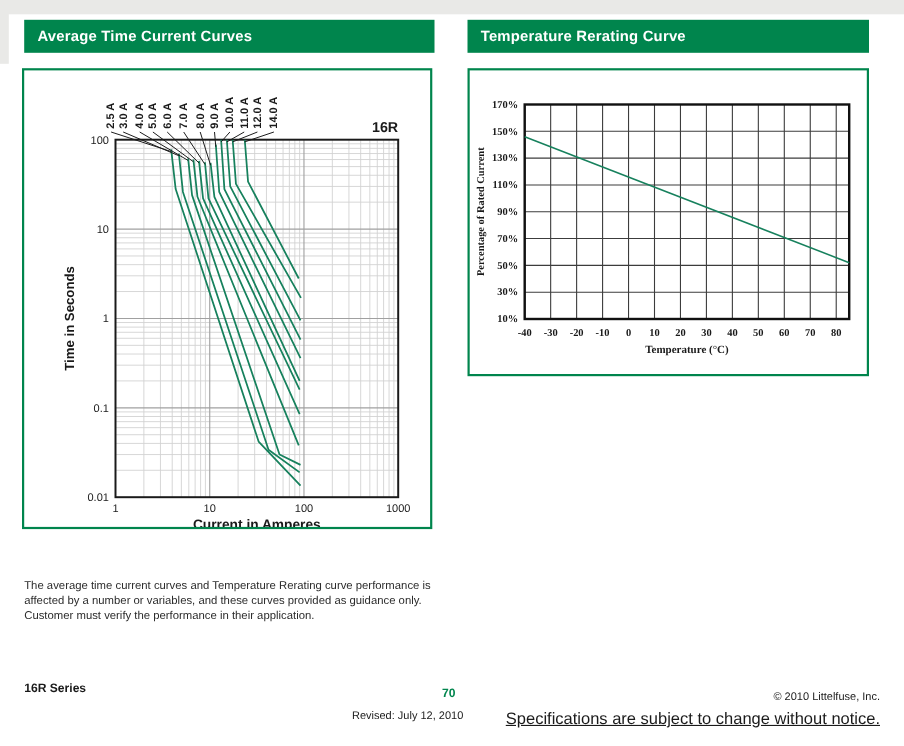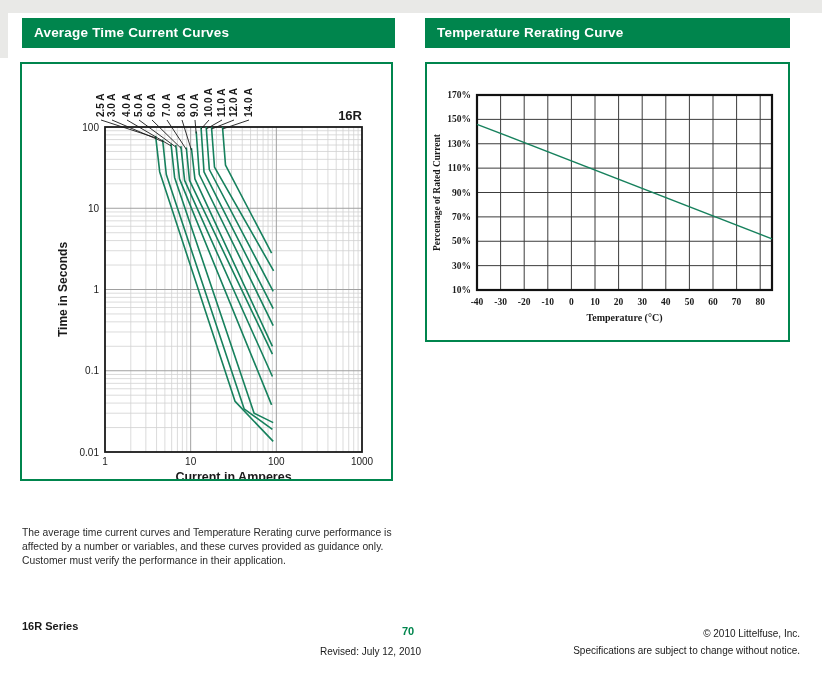--- a/index.html
+++ b/index.html
@@ -23,21 +23,21 @@
   #box-tcc { left:20px; top:62px; width:373px; height:419px; }
   #box-trc { left:425px; top:62px; width:365px; height:280px;font-family:Liberation Serif, serif; }
   #note {
     position:absolute; left:22px; top:498px; width:374px;
     font-size:10.3px; line-height:1.38; color:#2b2b2b;margin-top:28px;
   }
   .footer-series { position:absolute; left:22px; top:620px; font-size:11px; font-weight:bold; color:#1a1a1a; }
   .footer-page   { position:absolute; left:390px; top:625px; width:36px; text-align:center; font-size:11px; font-weight:bold; color:#00854D; }
   .footer-rev    { position:absolute; left:320px; top:646px; width:176px; text-align:left; font-size:10px; color:#1a1a1a; }
   .footer-copy   { position:absolute; right:22px; top:628px; text-align:left; font-size:10px; color:#1a1a1a; }
-  .footer-disc   { position:absolute; right:22px; top:644px; text-align:right; font-size:10px; line-height:1.35; color:#1a1a1a; }
+  .footer-disc   { position:absolute; right:22px; top:644px; text-align:right; font-size:15px; line-height:1.35; color:#1a1a1a;text-decoration:underline; }
   svg { display:block; }
 </style>
 </head>
 <body>
 
 <div id="page">
   <div class="edge-strip-top"></div>
   <div class="edge-strip-left"></div>
 
   <div id="hdr-left" class="section-header">Average Time Current Curves</div>

